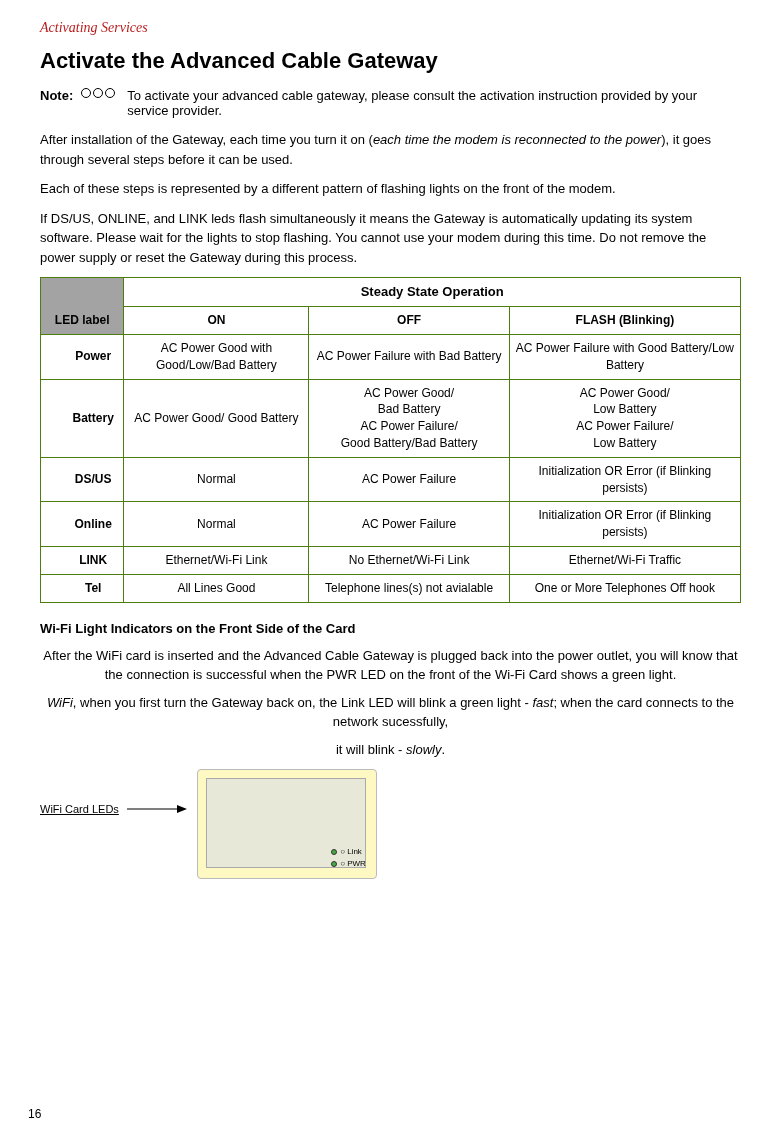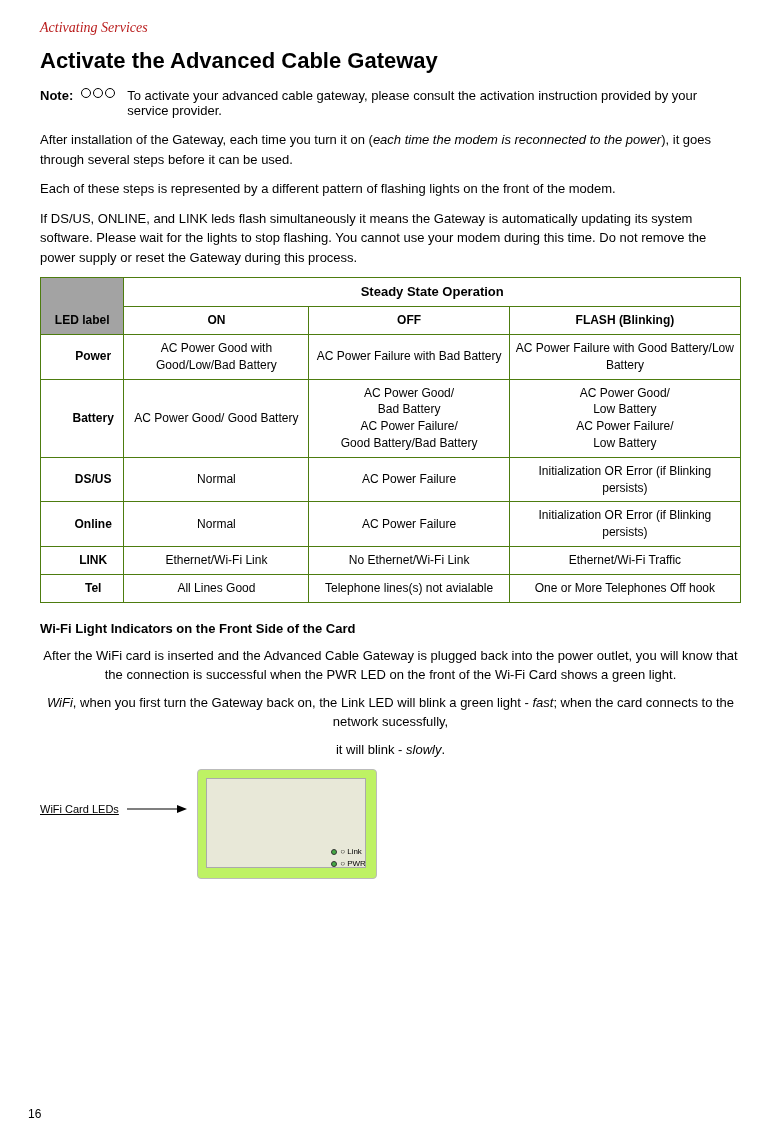--- a/index.html
+++ b/index.html
@@ -100,21 +100,21 @@
       display: flex;
       align-items: flex-end;
       justify-content: flex-start;
       margin-top: 10px;
       position: relative;
       text-decoration: underline;
     }
     .wifi-card-img {
       width: 180px;
       height: 110px;
-      background: #bef264;
+      background: #fef9c3;
       border: 1.5px solid #bbb;
       border-radius: 4px;
       position: relative;
       display: flex;
       align-items: flex-end;
       justify-content: flex-end;
     }
     .card-inner {
       width: 160px;
       height: 90px;

